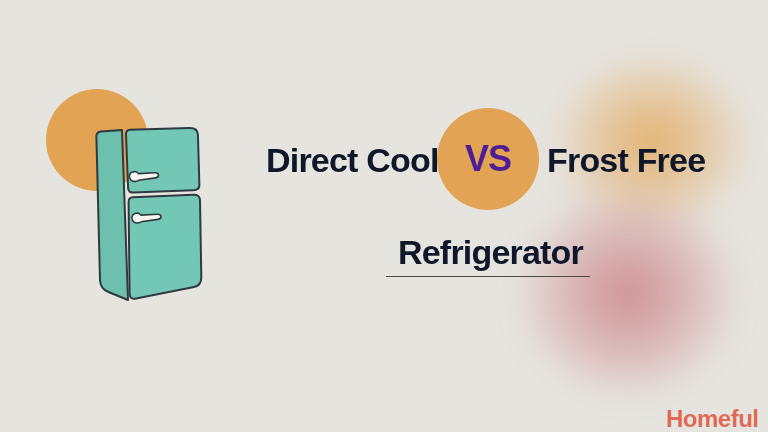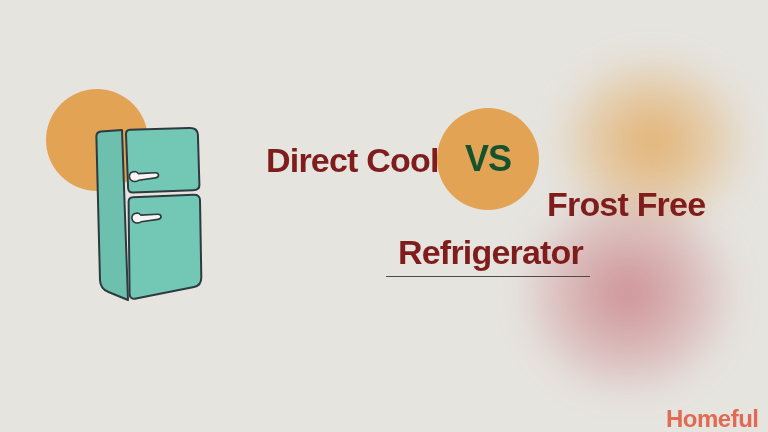--- a/index.html
+++ b/index.html
@@ -32,28 +32,28 @@
   .circle{position:absolute;border-radius:50%;background:#e2a355;}
   .circle-fridge{left:46px;top:89px;width:102px;height:102px;}
   .circle-vs{
     left:437px;top:108px;width:102px;height:102px;
     display:flex;align-items:center;justify-content:center;
   }
   
   .h-text{
     position:absolute;height:40px;
     display:flex;align-items:center;
-    color:#7f1d1d;font-weight:700;font-size:34px;
+    color:#0f172a;font-weight:700;font-size:34px;
     letter-spacing:-0.8px;white-space:nowrap;
   }
   .t-direct{left:266px;top:140px;}
-  .t-frost{left:547px;top:140px;margin-top:44px;}
+  .t-frost{left:547px;top:140px;}
   .t-sub{left:398px;top:232px;}
   .t-vs{
-    color:#14532d;font-weight:700;font-size:36px;letter-spacing:-1px;
+    color:#4c1d95;font-weight:700;font-size:36px;letter-spacing:-1px;
   }
   .underline{
     position:absolute;left:386px;top:276px;width:204px;height:1px;
     background:#4e4b47;
   }
   .brand{
     position:absolute;left:666px;top:404px;height:30px;
     display:flex;align-items:center;
     color:#e06a54;font-weight:700;font-size:24px;letter-spacing:-0.5px;
   }

